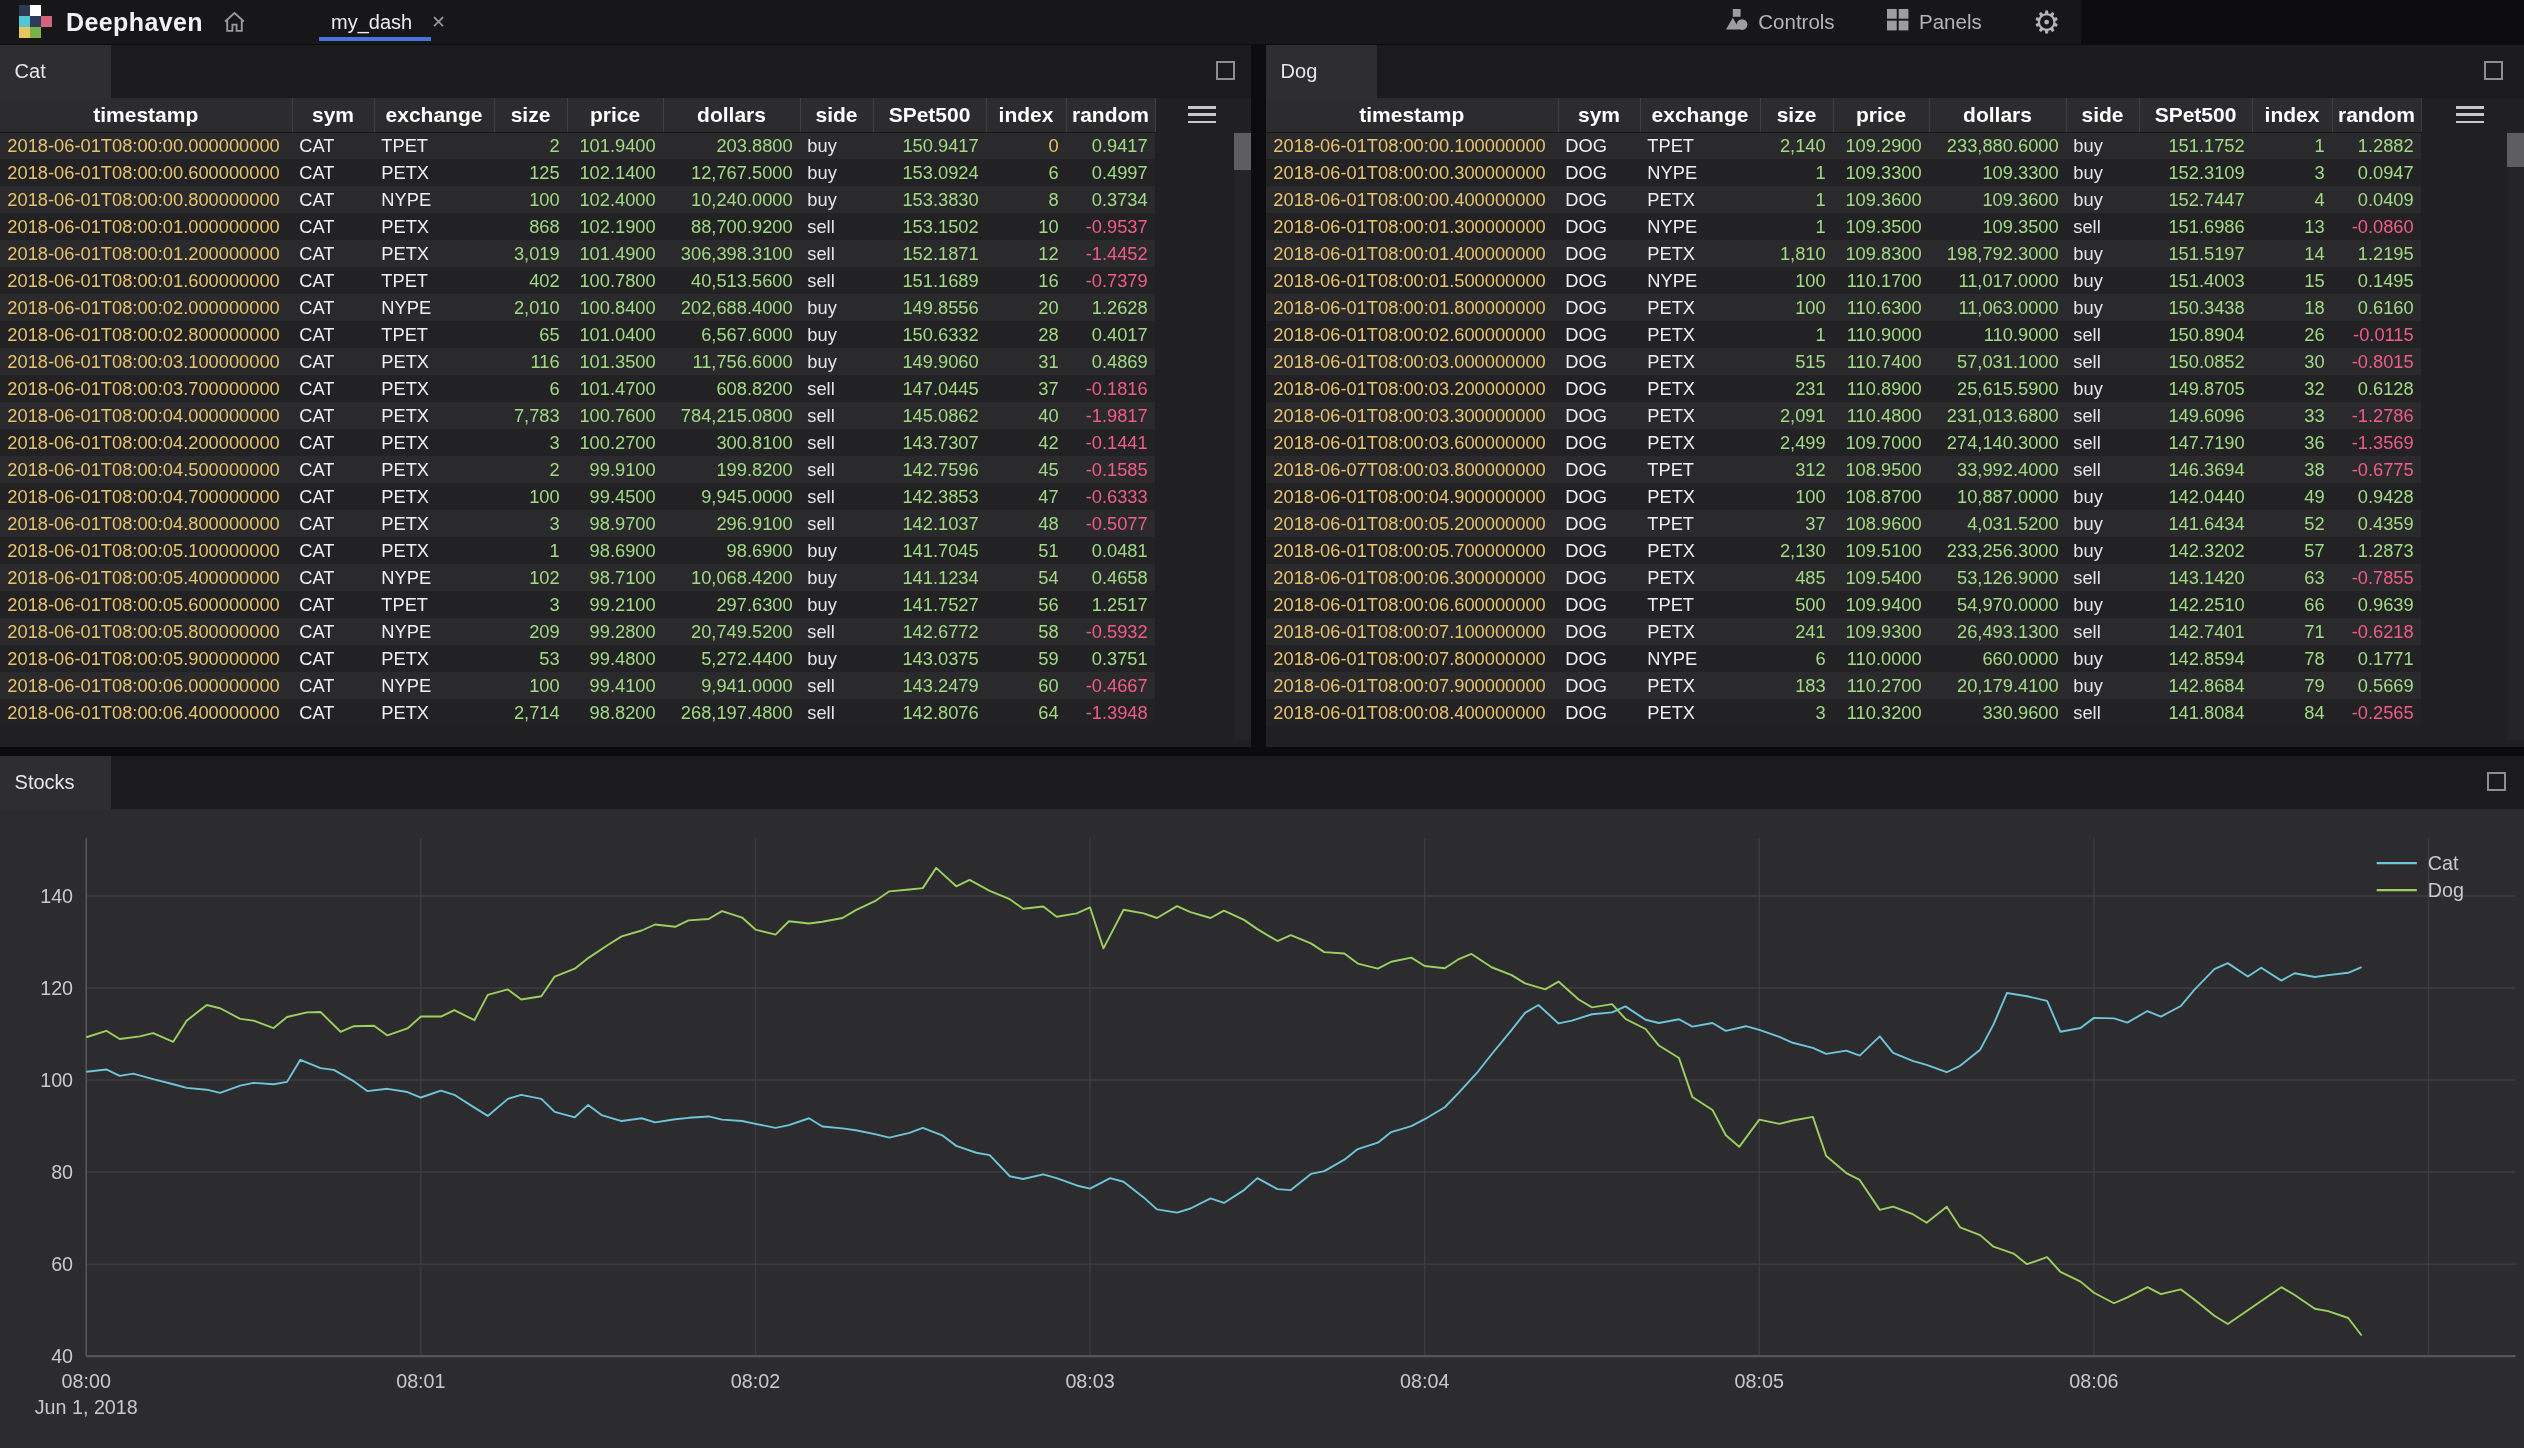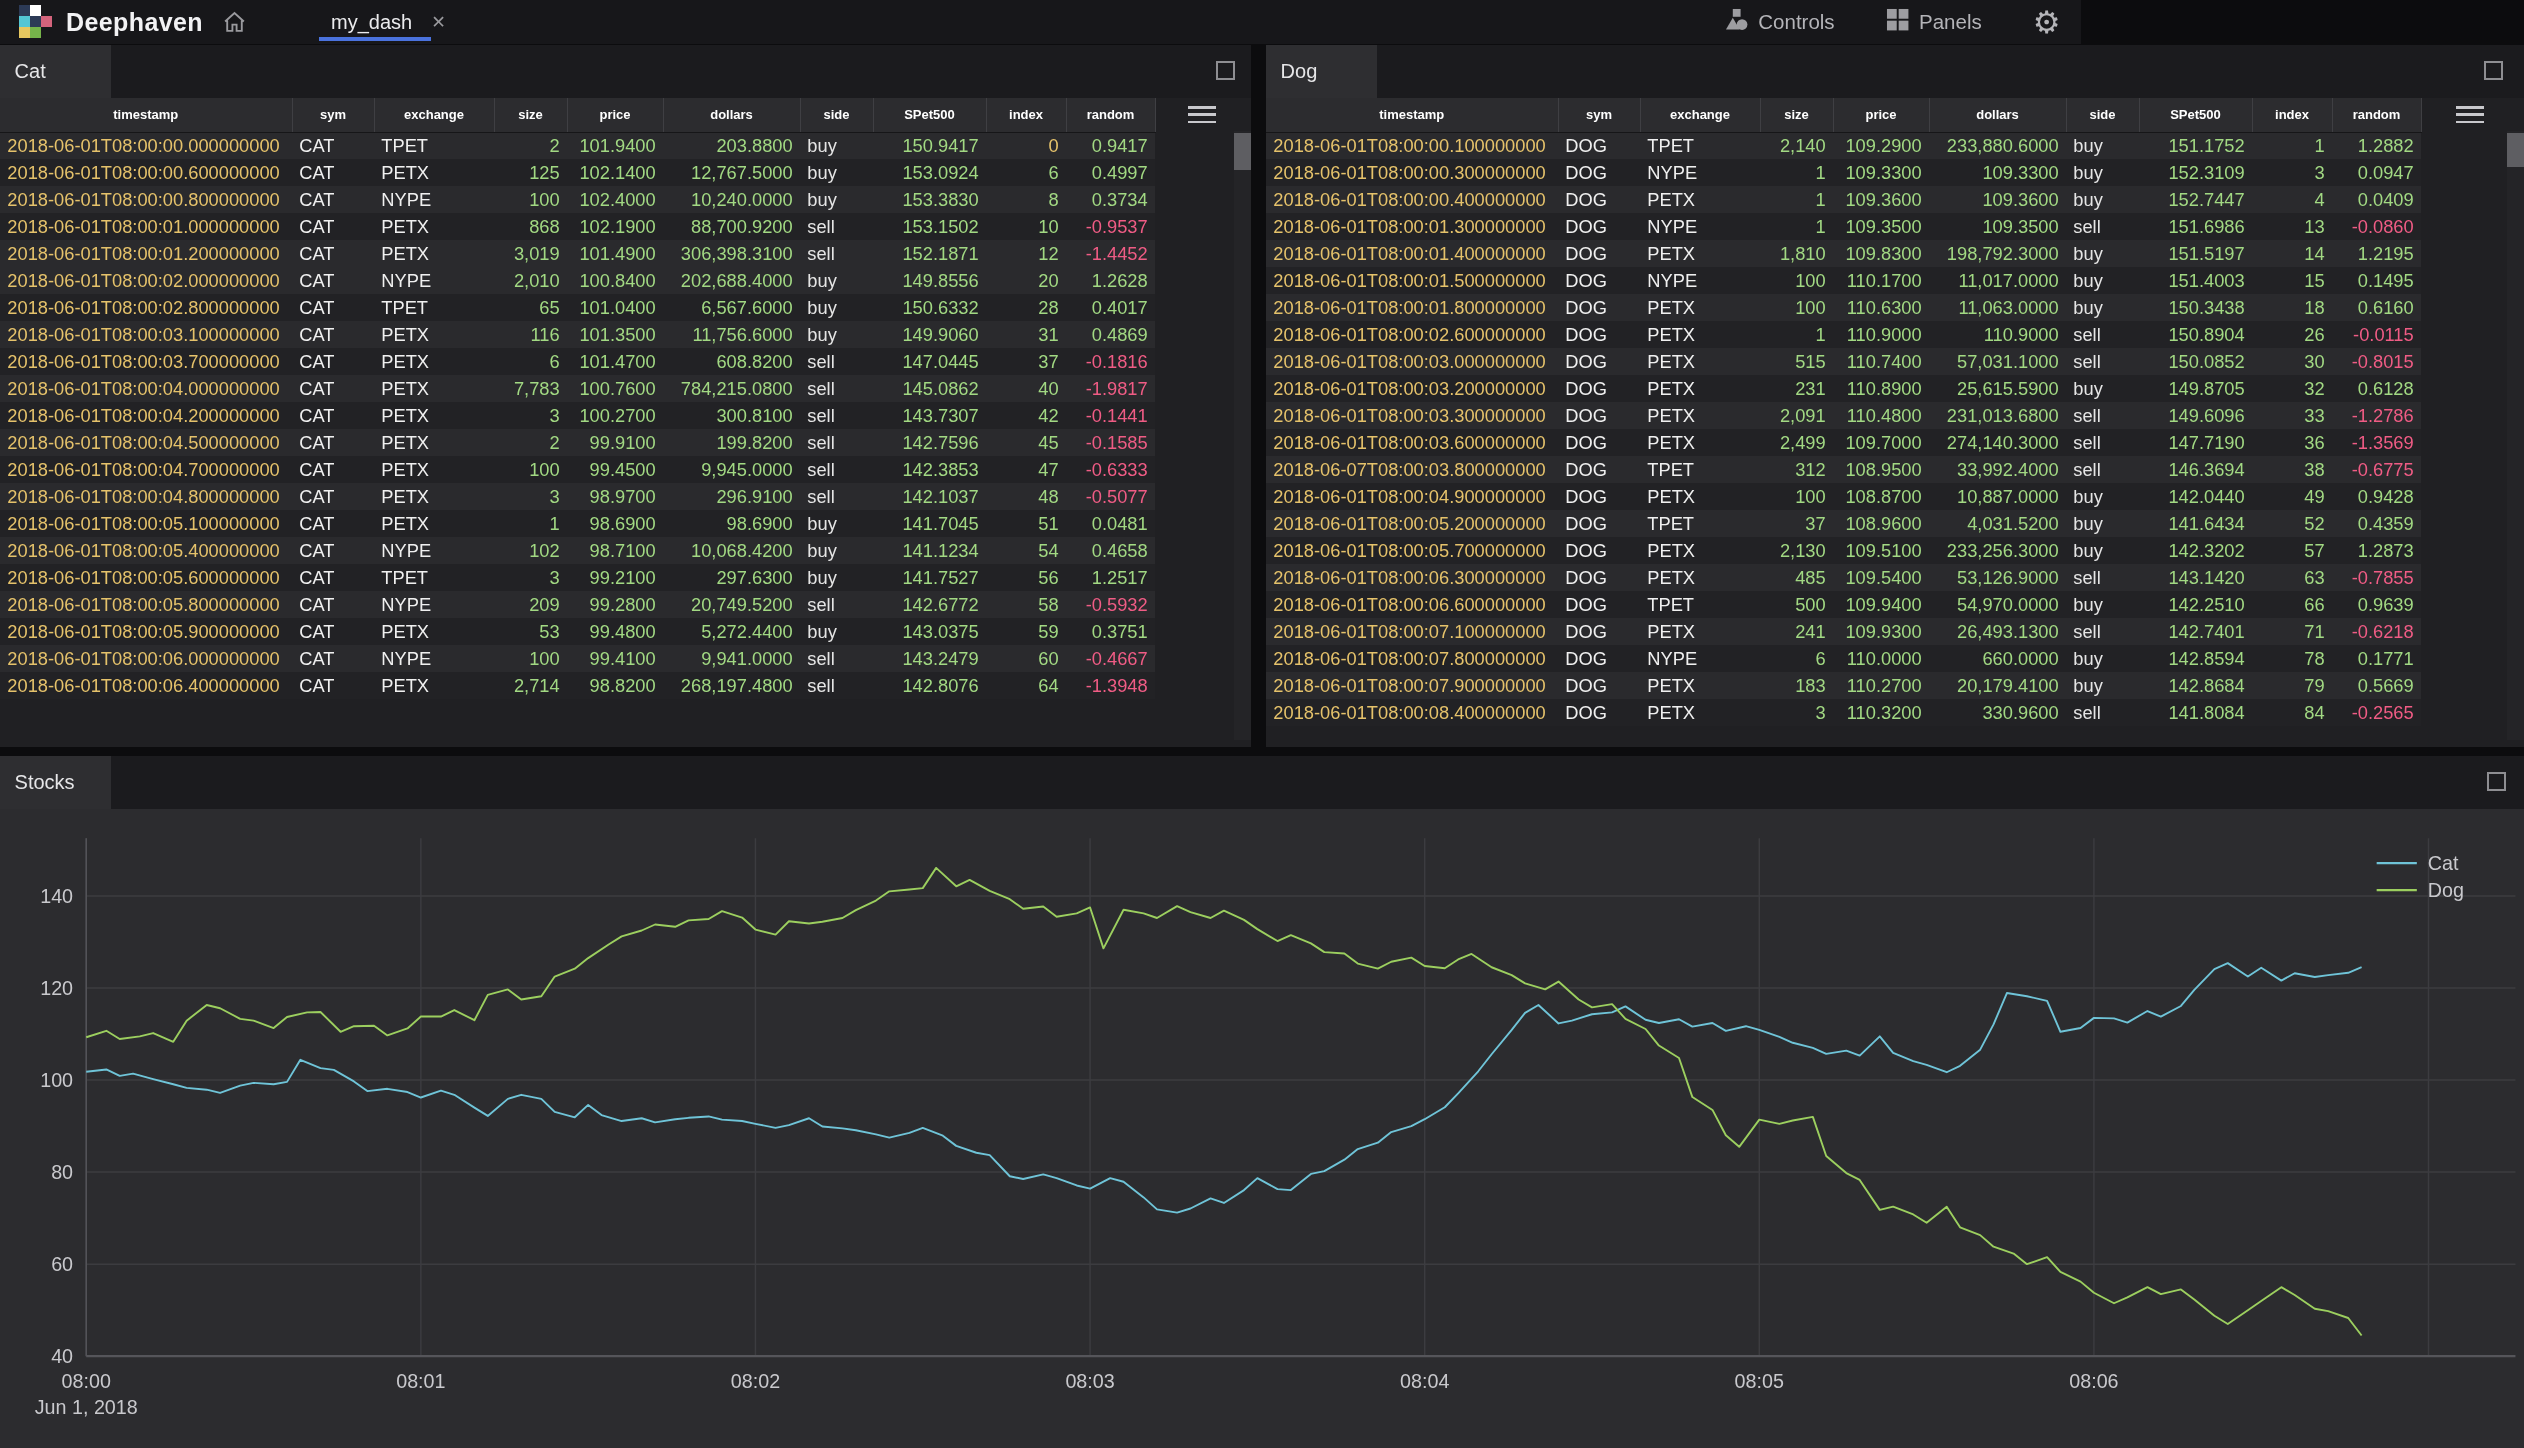--- a/index.html
+++ b/index.html
@@ -31,21 +31,21 @@
   .tab{position:absolute;left:0;top:0;height:53px;width:111px;background:#2e2e31;
        display:flex;align-items:center;padding-left:14.6px;font-size:20px;color:#e6e6e8;cursor:pointer;}
   .max-ic{position:absolute;top:16px;width:19px;height:19px;border:2.2px solid #8e8e92;cursor:pointer;}
   #panel-cat .max-ic{right:16px;}
   #panel-dog .max-ic{right:22px;}
   #panel-stocks .max-ic{right:19px;}
 
   
   .grid{position:absolute;left:0;top:53px;right:0;bottom:0;background:#202023;}
   table.dh{border-collapse:collapse;table-layout:fixed;}
-  table.dh th{height:34px;background:#2c2c2f;color:#ffffff;font-size:13px;font-weight:bold;
+  table.dh th{height:34px;background:#2c2c2f;color:#ffffff;font-size:21px;font-weight:bold;
               border-right:1.5px solid #3f3f43;border-bottom:1.5px solid #161618;text-align:center;padding:0;}
   table.dh td{height:27px;font-size:18.3px;padding:0 7.3px;white-space:nowrap;overflow:hidden;}
   table.dh tr.odd td{background:#2a2a2d;}
   table.dh tr.even td{background:#222225;}
   td.c-ts{color:#e5c26b;text-align:left;padding-left:16px;}
   td.c-txt{color:#f0f0f0;text-align:left;padding-left:16px;}
   td.c-side{color:#e5e5e5;text-align:left;padding-left:8.8px;}
   td.c-num{color:#a2d983;text-align:right;}
   td.zero{color:#e5c26b;}
   td.neg{color:#f05c85;}
@@ -190,20 +190,32 @@
               <td class="c-ts">2018-06-01T08:00:01.200000000</td>
               <td class="c-txt">CAT</td>
               <td class="c-txt">PETX</td>
               <td class="c-num">3,019</td>
               <td class="c-num">101.4900</td>
               <td class="c-num">306,398.3100</td>
               <td class="c-side">sell</td>
               <td class="c-num">152.1871</td>
               <td class="c-num">12</td>
               <td class="c-num neg">-1.4452</td>
+            </tr>
+            <tr class="even">
+              <td class="c-ts">2018-06-01T08:00:01.600000000</td>
+              <td class="c-txt">CAT</td>
+              <td class="c-txt">TPET</td>
+              <td class="c-num">402</td>
+              <td class="c-num">100.7800</td>
+              <td class="c-num">40,513.5600</td>
+              <td class="c-side">sell</td>
+              <td class="c-num">151.1689</td>
+              <td class="c-num">16</td>
+              <td class="c-num neg">-0.7379</td>
             </tr>
             <tr class="odd">
               <td class="c-ts">2018-06-01T08:00:02.000000000</td>
               <td class="c-txt">CAT</td>
               <td class="c-txt">NYPE</td>
               <td class="c-num">2,010</td>
               <td class="c-num">100.8400</td>
               <td class="c-num">202,688.4000</td>
               <td class="c-side">buy</td>
               <td class="c-num">149.8556</td>

